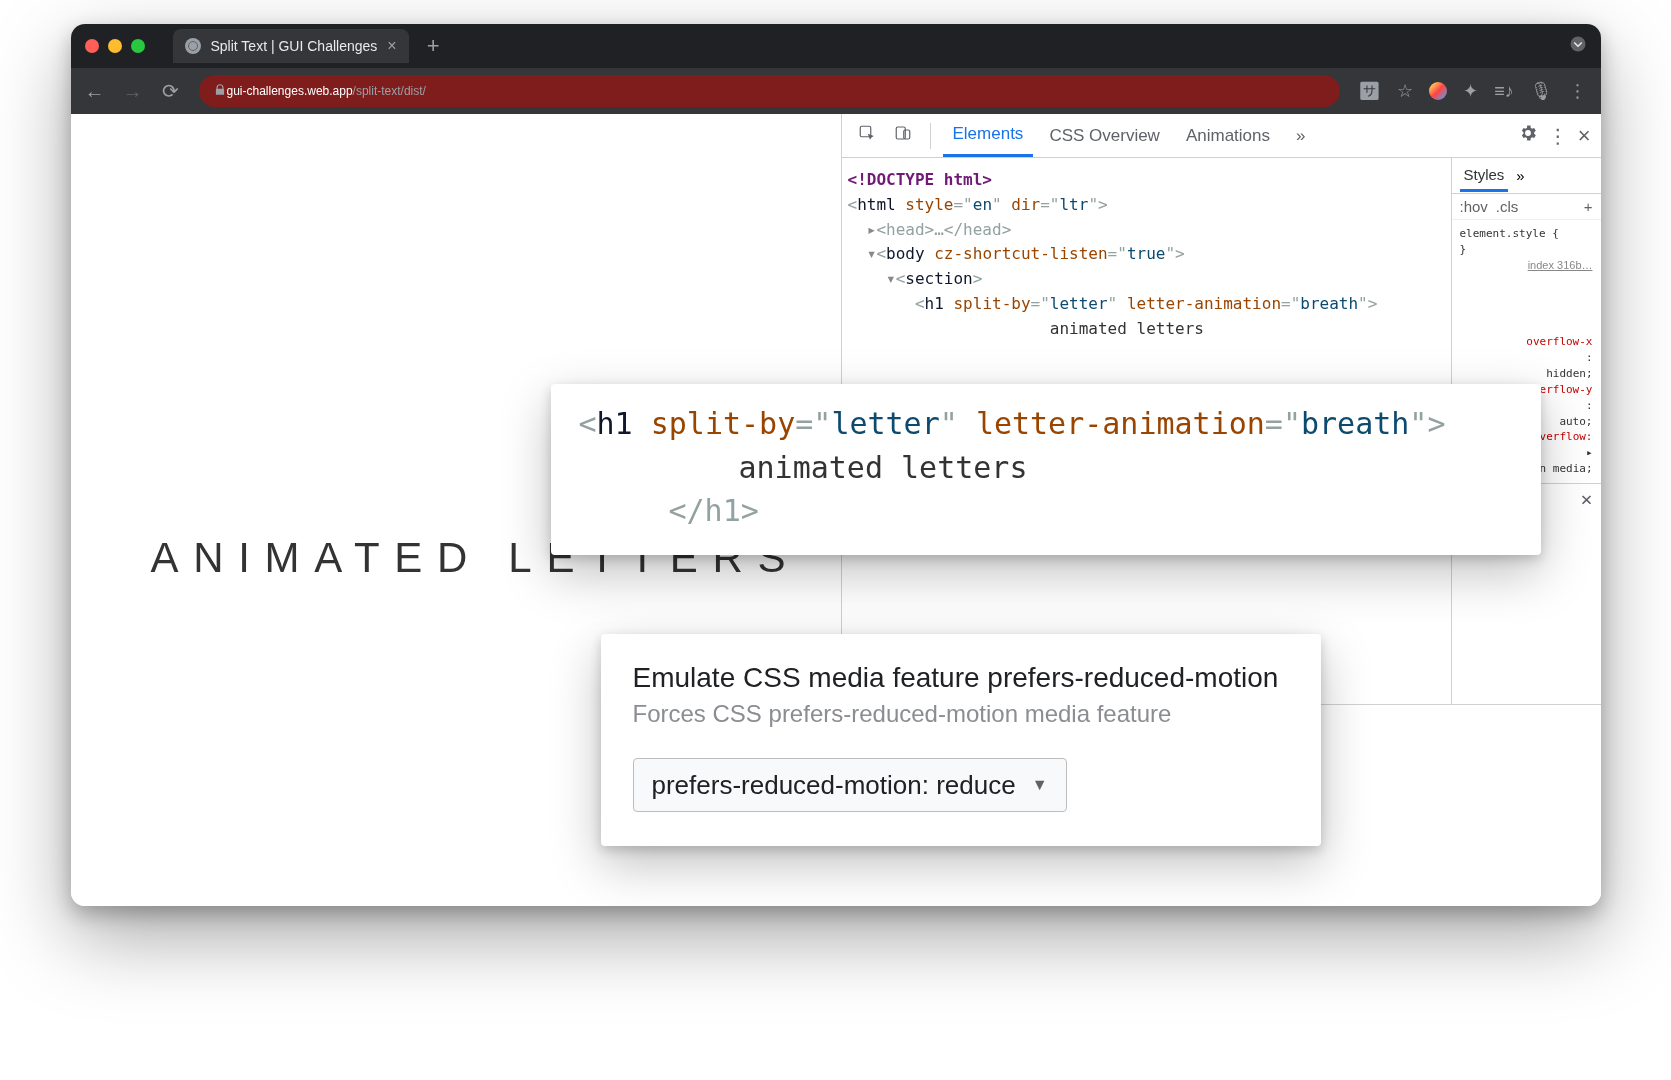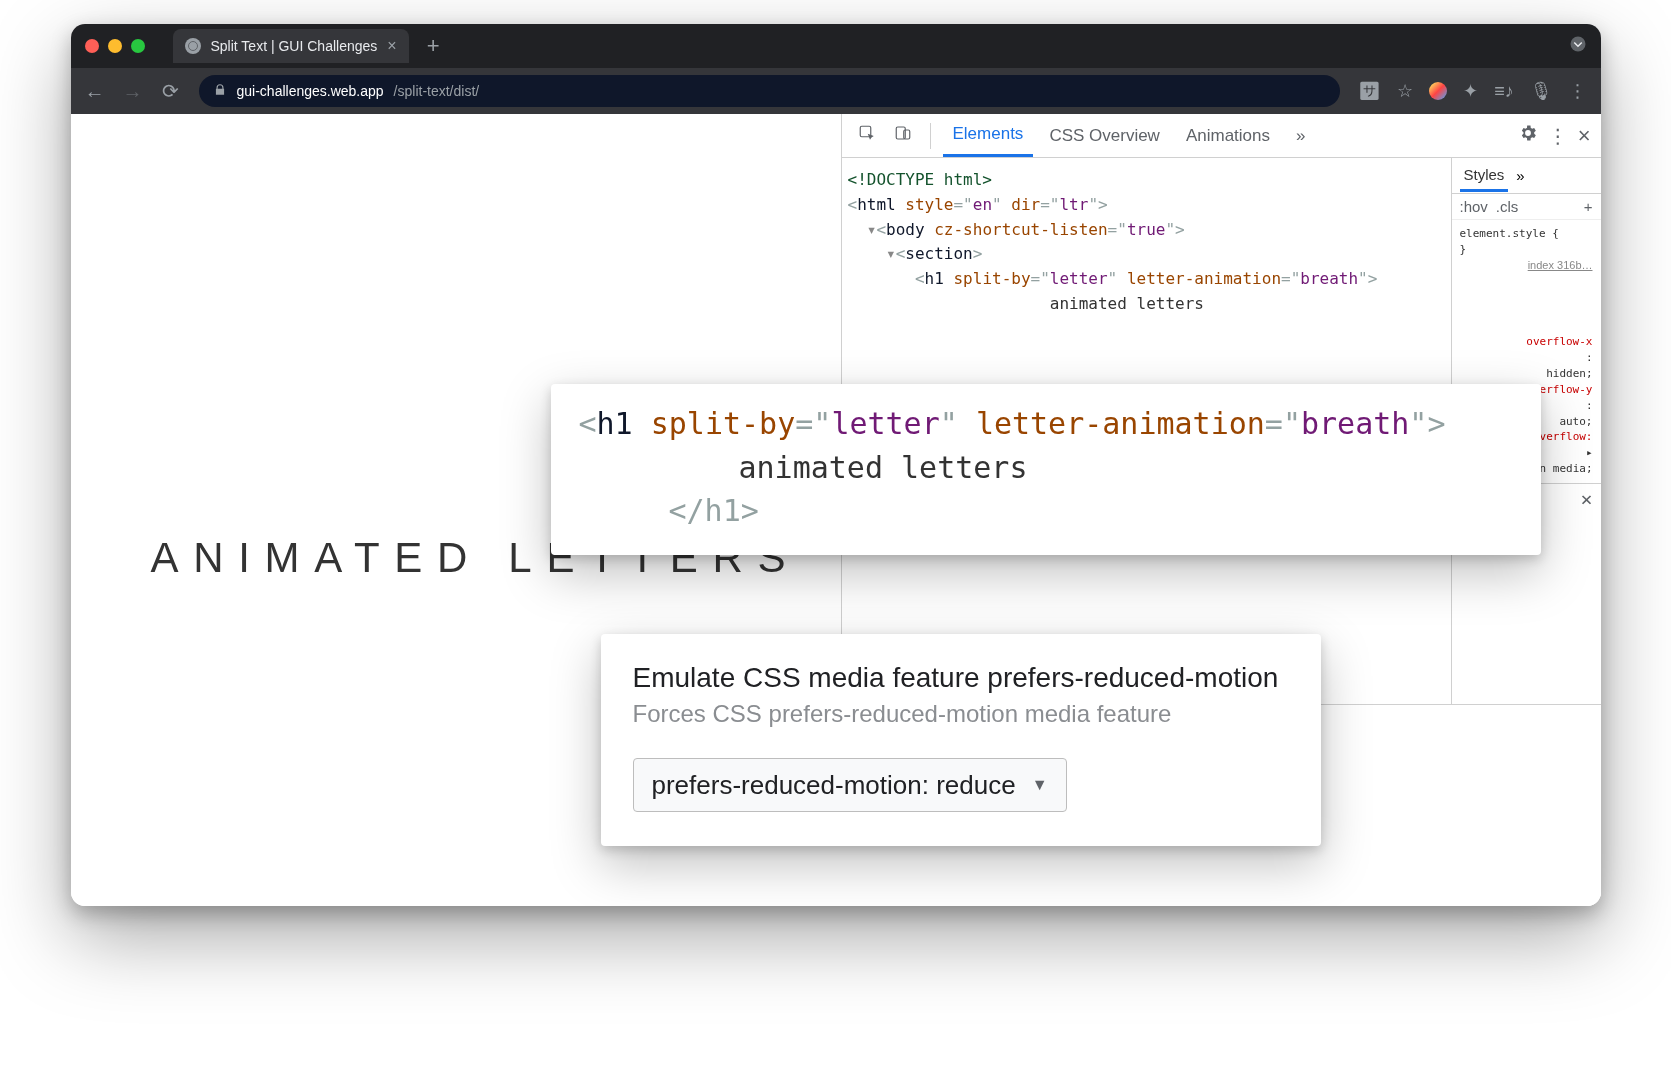--- a/index.html
+++ b/index.html
@@ -29,22 +29,22 @@
   .globe-icon { width:16px; height:16px; border-radius:50%; background:#9aa0a6; position:relative; }
   .globe-icon::after{content:"";position:absolute;inset:3px;border:1px solid #5f6368;border-radius:50%;}
   .tab-close { color:#9aa0a6; font-size:16px; margin-left:auto; cursor:pointer; }
   .newtab { color:#9aa0a6; font-size:22px; padding:0 8px; cursor:pointer; }
   
   .urlbar {
     height: 46px; background:#35363a; display:flex; align-items:center; padding:0 14px; gap:18px; color:#9aa0a6;
   }
   .navbtn { width:20px; text-align:center; font-size:20px; cursor:pointer; }
   .omnibox {
-    flex:1; background:#0f172a; height:32px; border-radius:16px; display:flex; align-items:center;
-    padding:0 14px; gap:10px; color:#e8eaed; font-size:14px;
+    flex:1; background:#7f1d1d; height:32px; border-radius:16px; display:flex; align-items:center;
+    padding:0 14px; color:#e8eaed; font-size:12px;
   }
   .lock-icon svg { width:14px; height:14px; fill:#9aa0a6; }
   .url-host { color:#fff; }
   .url-path { color:#9aa0a6; }
   .ext-icons { display:flex; gap:16px; align-items:center; }
   .ext-icons span { font-size:18px; cursor:pointer; }
   .circ { width:18px;height:18px;border-radius:50%;background:linear-gradient(135deg,#ff6,#f44,#4af);}
   
   .content { position:absolute; top:90px; left:0; right:0; bottom:0; display:flex; }
   .page {
@@ -65,23 +65,23 @@
   .dt-icon svg { width:18px; height:18px; stroke:#5f6368; fill:none; stroke-width:1.6; }
   .dt-sep { width:1px; height:26px; background:#d0d0d0; margin:0 6px; }
   .dt-tab { padding:10px 10px; cursor:pointer; }
   .dt-tab.active { color:#1a73e8; border-bottom:3px solid #1a73e8; }
   .dt-head-right { margin-left:auto; display:flex; align-items:center; gap:10px; }
   .dt-body { flex:1; display:flex; overflow:hidden; }
   .dom-tree {
     flex:1; padding:10px 6px; font-size:16px; line-height:1.55; overflow:hidden; position:relative;
   }
   .dom-tree .ln { white-space:pre; }
-  .c-punc { color:#93a1a1;} .c-doctype{color:#14532d;}
+  .c-punc { color:#93a1a1;} .c-doctype{color:#701a75;font-weight:bold;}
   .c-tag{color:#0f172a;} .c-attr{color:#994500;} .c-eq{color:#93a1a1;}
-  .c-str{color:#701a75;} .c-txt{color:#333;}
+  .c-str{color:#0c4a6e;} .c-txt{color:#333;}
   .collapsed-arrow{color:#888;}
   .selected-line { background:#cfe8fc; display:inline-block; width:100%; }
   .eq0 { color:#999; font-style:italic; }
   
   .styles-pane { width:150px; border-left:1px solid #d0d0d0; display:flex; flex-direction:column; font-size:15px; }
   .styles-tabs { display:flex; align-items:center; border-bottom:1px solid #d0d0d0; height:36px; padding:0 8px; gap:8px; font-family:-apple-system,Helvetica,Arial,sans-serif;}
   .styles-tabs .lab { color:#333; border-bottom:3px solid #1a73e8; padding:6px 4px;}
   .styles-filter { display:flex; gap:8px; padding:4px 8px; border-bottom:1px solid #eee; color:#5f6368; font-family:-apple-system,Helvetica,Arial,sans-serif;}
   .styles-filter .plus { margin-left:auto; }
   .styles-body { padding:6px 8px; font-size:11px; line-height:1.45; color:#333; overflow:hidden;}
@@ -210,20 +210,21 @@
             <span style="font-size:20px">⋮</span>
             <span style="font-size:22px">×</span>
           </div>
         </div>
 
         <div class="dt-body">
 
           <div class="dom-tree">
             <div class="ln"><span class="c-doctype">&lt;!DOCTYPE html&gt;</span></div>
             <div class="ln"><span class="c-punc">&lt;</span><span class="c-tag">html</span> <span class="c-attr">style</span><span class="c-eq">="</span><span class="c-str">en</span><span class="c-eq">"</span> <span class="c-attr">dir</span><span class="c-eq">="</span><span class="c-str">ltr</span><span class="c-eq">"</span><span class="c-punc">&gt;</span></div>
+            <div class="ln">  <span class="collapsed-arrow">▸</span><span class="c-punc">&lt;head&gt;…&lt;/head&gt;</span></div>
             <div class="ln">  <span class="collapsed-arrow">▾</span><span class="c-punc">&lt;</span><span class="c-tag">body</span> <span class="c-attr">cz-shortcut-listen</span><span class="c-eq">="</span><span class="c-str">true</span><span class="c-eq">"</span><span class="c-punc">&gt;</span></div>
             <div class="ln">    <span class="collapsed-arrow">▾</span><span class="c-punc">&lt;</span><span class="c-tag">section</span><span class="c-punc">&gt;</span></div>
             <div class="ln">       <span class="c-punc">&lt;</span><span class="c-tag">h1</span> <span class="c-attr">split-by</span><span class="c-eq">="</span><span class="c-str">letter</span><span class="c-eq">"</span> <span class="c-attr">letter-animation</span><span class="c-eq">="</span><span class="c-str">breath</span><span class="c-eq">"</span><span class="c-punc">&gt;</span></div>
             <div class="ln">                     <span class="c-txt">animated letters</span></div>
             <div class="ln" style="height:130px"></div>
             <div class="ln selected-line"><span class="c-punc">…</span><span class="c-punc">&lt;/html&gt;</span>  <span class="eq0">== $0</span></div>
           </div>
 
           <div class="styles-pane">
             <div class="styles-tabs">

